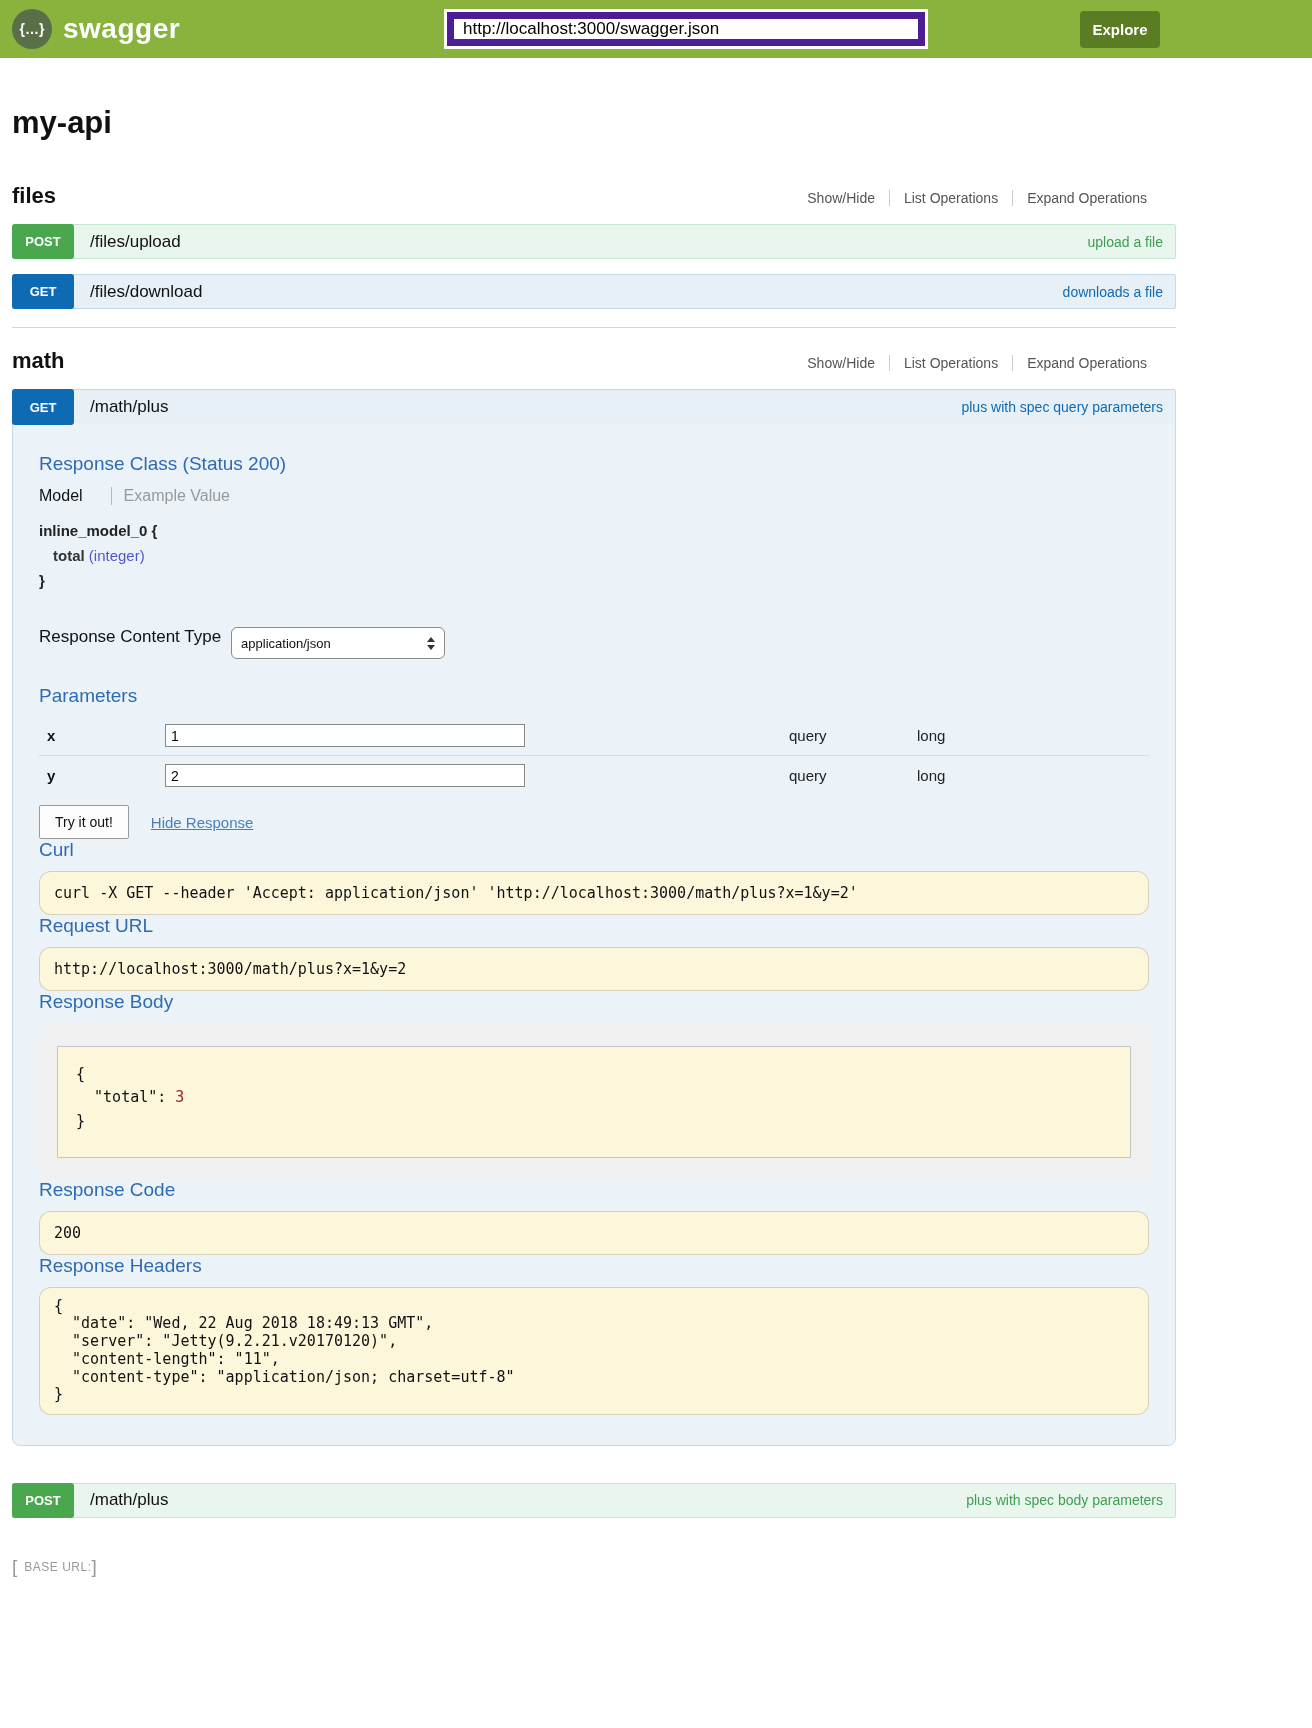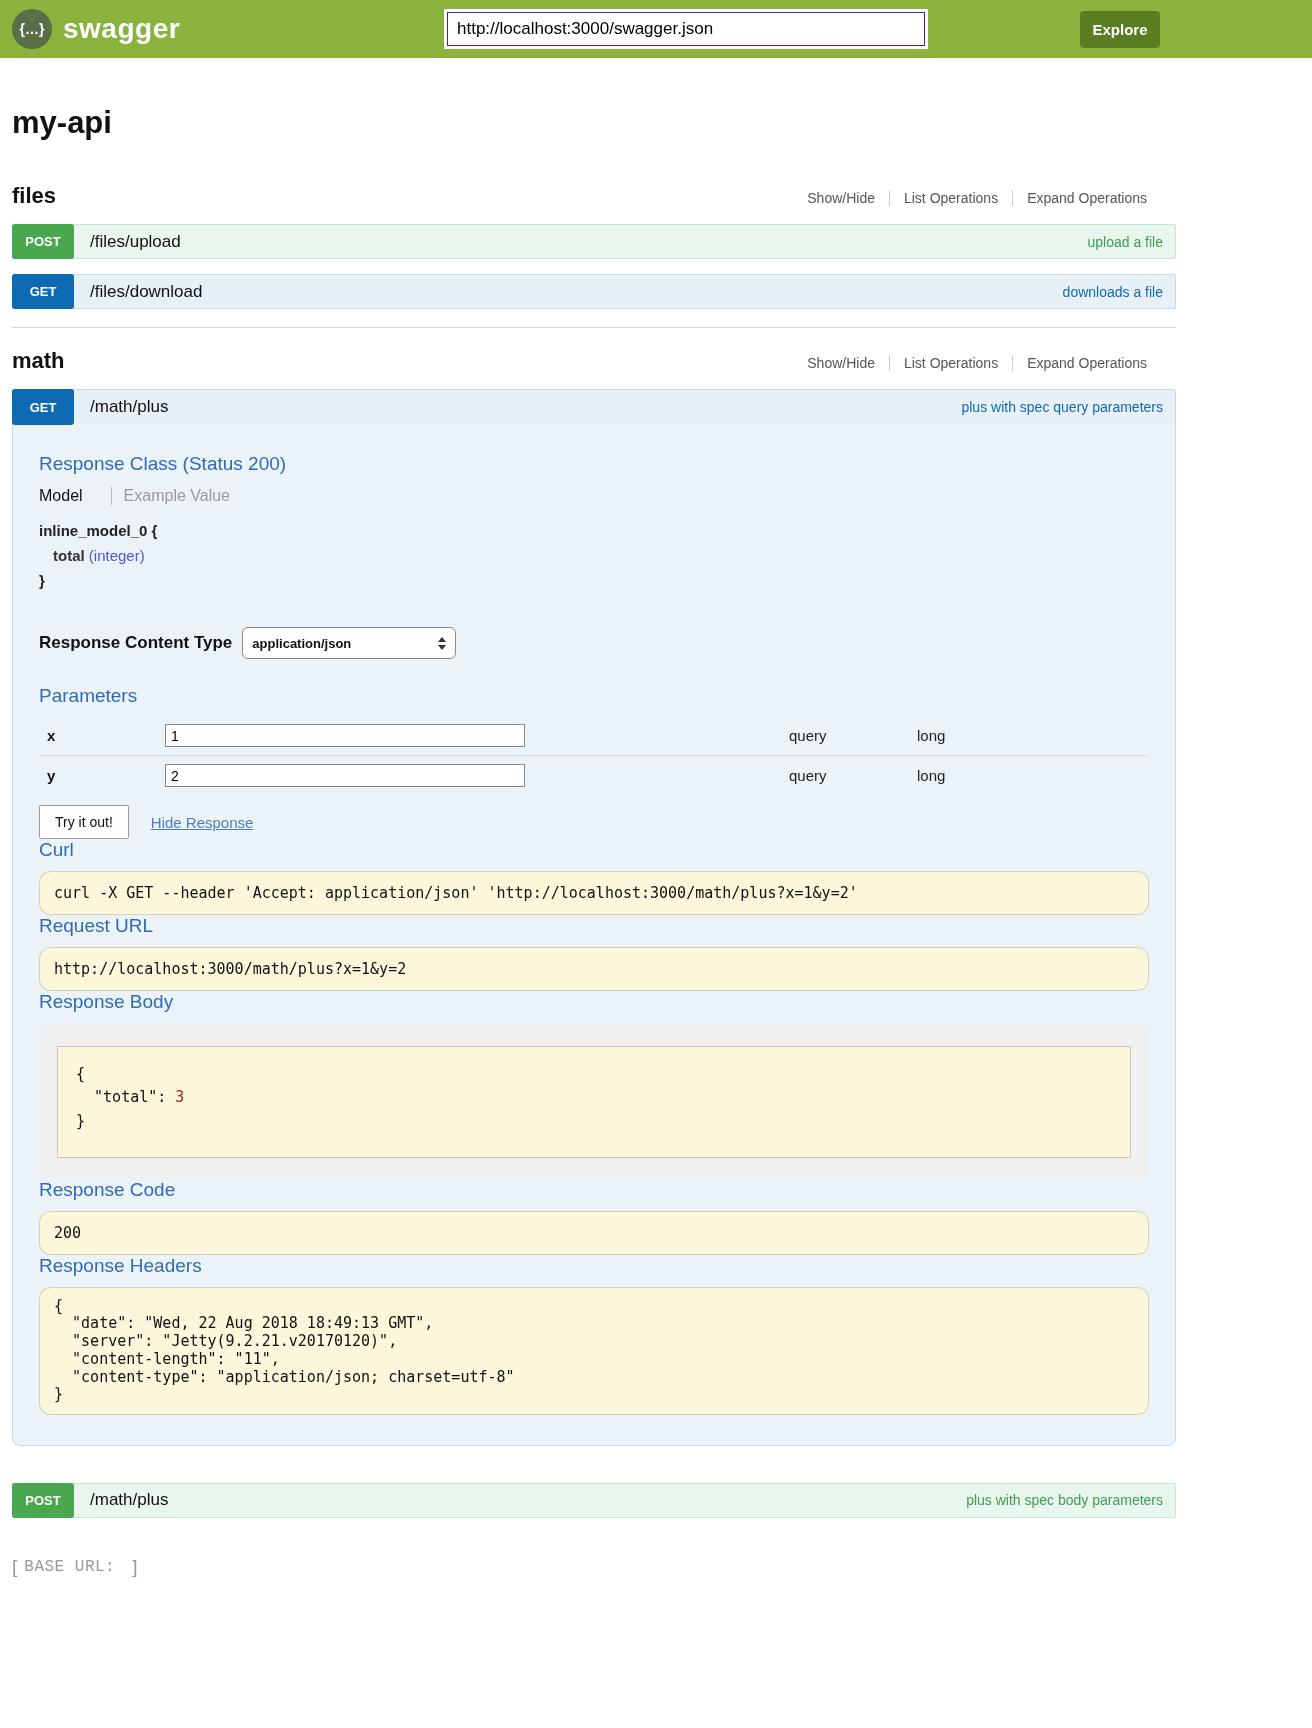--- a/index.html
+++ b/index.html
@@ -6,21 +6,21 @@
   html,body { margin:0; padding:0; background:#fff; }
   body { font-family:"Liberation Sans", sans-serif; color:#222; width:1312px; }
 
   
   .topbar { background:#89b33d; height:58px; position:relative; }
   .logo { position:absolute; left:12px; top:9px; display:flex; align-items:center; gap:11px; }
   .logo-circle { width:40px; height:40px; border-radius:50%; background:#5a6f48; color:#fff;
                  display:flex; align-items:center; justify-content:center; font-size:14px; font-weight:bold; }
   .logo-text { color:#fff; font-size:28px; font-weight:bold; letter-spacing:.5px; }
   .url-input { position:absolute; left:447px; top:12px; width:478px; height:34px;
-               border:1px solid #4c1d95; box-shadow:0 0 0 3px #fff; font-size:17px; padding:0 9px;
+               border:7px solid #4c1d95; box-shadow:0 0 0 3px #fff; font-size:17px; padding:0 9px;
                font-family:"Liberation Sans",sans-serif; }
   .explore-btn { position:absolute; right:152px; top:11px; height:37px; width:80px; background:#5a7d24;
                  border:none; border-radius:4px; color:#fff; font-weight:bold; font-size:15px; cursor:pointer;
                  font-family:"Liberation Sans",sans-serif; }
 
   
   .wrap { margin-left:12px; width:1164px; }
   h1.api-title { font-size:31px; font-weight:bold; margin:47px 0 0 0; color:#111; }
 
   .section-head { display:flex; align-items:baseline; justify-content:space-between; margin-top:42px; padding-right:15px; }
@@ -56,21 +56,21 @@
   .tab-model { color:#111; padding-right:28px; border-right:1px solid #bbb; cursor:pointer; }
   .tab-example { color:#999; padding-left:12px; cursor:pointer; }
 
   .model-block { margin-top:17px; font-size:15px; color:#222; }
   .model-open { font-weight:bold; }
   .model-prop { margin:8px 0 8px 14px; }
   .prop-name { font-weight:bold; color:#333; }
   .prop-type { color:#5555cc; }
   .model-close { font-weight:bold; }
 
-  .rct-row { margin-top:38px; display:flex; align-items:center; gap:10px;font-weight:bold; }
+  .rct-row { margin-top:38px; display:flex; gap:10px; }
   .rct-label { font-size:17px; color:#111; }
   .select-box { width:214px; height:32px; border:1px solid #8a8a8a; border-radius:6px; background:#fff;
                 display:flex; align-items:center; padding:0 9px; font-size:13px; color:#111; cursor:pointer; }
   .sel-arrows { margin-left:auto; display:flex; flex-direction:column; gap:3px; align-items:center; }
   .tri-up { width:0; height:0; border-left:4px solid transparent; border-right:4px solid transparent; border-bottom:5px solid #333; }
   .tri-dn { width:0; height:0; border-left:4px solid transparent; border-right:4px solid transparent; border-top:5px solid #333; }
 
   .ptable { margin-top:9px; font-size:15px; }
   .prow { display:grid; grid-template-columns:126px 387px 237px 128px auto; align-items:center; }
   .prow.head { color:#666; font-size:14px; padding:5px 0 9px 0; border-bottom:2px solid #999; }
@@ -93,21 +93,21 @@
 
   .body-wrap { margin-top:12px; background:#f0f0f0; border-radius:3px; padding:21px 18px; }
   .body-pre { background:#fcf6db; border:1px solid #c4c4c4; border-radius:1px; padding:16px 18px 24px 18px;
               font-family:"DejaVu Sans Mono", monospace; font-size:15px; line-height:1.55; color:#111; }
   .body-pre .line { white-space:pre; }
   .jnum { color:#9e2121; }
 
   
   .basefooter { margin:38px 0 0 12px; display:flex; align-items:center; color:#999; padding-bottom:24px; }
   .bracket { font-size:19px; }
-  .baseurl-label { font-size:16px; letter-spacing:.5px; margin:0 17px 0 7px;font-family:Liberation Mono, monospace; }
+  .baseurl-label { font-size:12px; letter-spacing:.5px; margin:0 0 0 7px; }
 </style>
 </head>
 <body>
 
 <div class="topbar">
   <div class="logo">
     <div class="logo-circle">
       <span>{…}</span>
     </div>
     <span class="logo-text">swagger</span>

